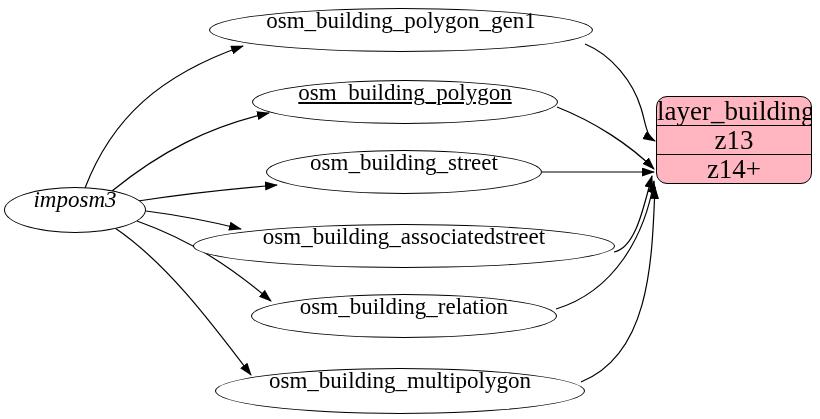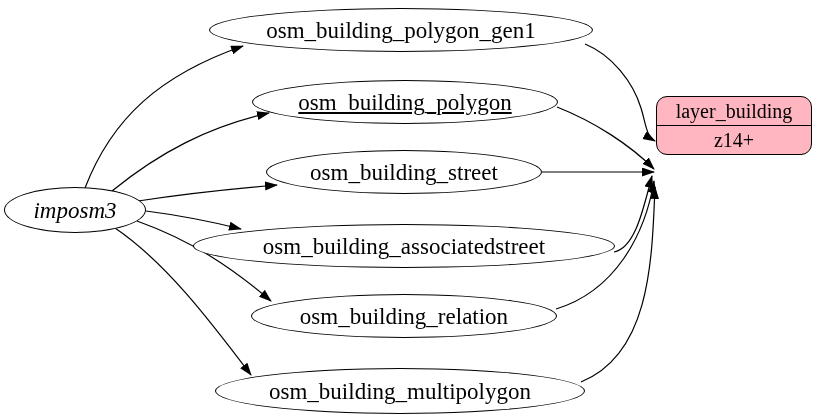--- a/index.html
+++ b/index.html
@@ -20,40 +20,39 @@
   }
   svg.edges path.edge {
     fill: none;
     stroke: #000000;
     stroke-width: 1.2;
   }
   .node {
     position: absolute;
     z-index: 2;
     display: flex;
-    align-items: center;
     justify-content: center;
     box-sizing: border-box;
     font-size: 23px;
     line-height: 1;
     white-space: nowrap;
   }
   .ellipse {
     background: #ffffff;
     border: 1.2px solid #000000;
     border-radius: 50%;
   }
   .record {
     position: absolute;
     z-index: 2;
     box-sizing: border-box;
     border: 1.5px solid #000000;
     border-radius: 11px;
     overflow: hidden;
-    font-size: 20px;
+    font-size: 27px;
     text-align: center;
   }
   .record-row {
     height: 28px;
     line-height: 28px;
     white-space: nowrap;
   }
   .record-row + .record-row {
     border-top: 1.2px solid #000000;
   }
@@ -106,16 +105,17 @@
   <div class="node ellipse" style="left:215px; top:368px; width:370px; height:46px;">
     <span>osm_building_multipolygon</span>
   </div>
 
   <div class="node ellipse" style="left:251px; top:294px; width:306px; height:44px;">
     <span>osm_building_relation</span>
   </div>
 
   <div class="record" style="left: 656px; top: 96px; width: 156px; background-color: rgb(255, 182, 193);">
     <div class="record-row">layer_building</div>
+    <div class="record-row">z13</div>
     <div class="record-row">z14+</div>
   </div>
 
 </div>
 
 </body></html>

